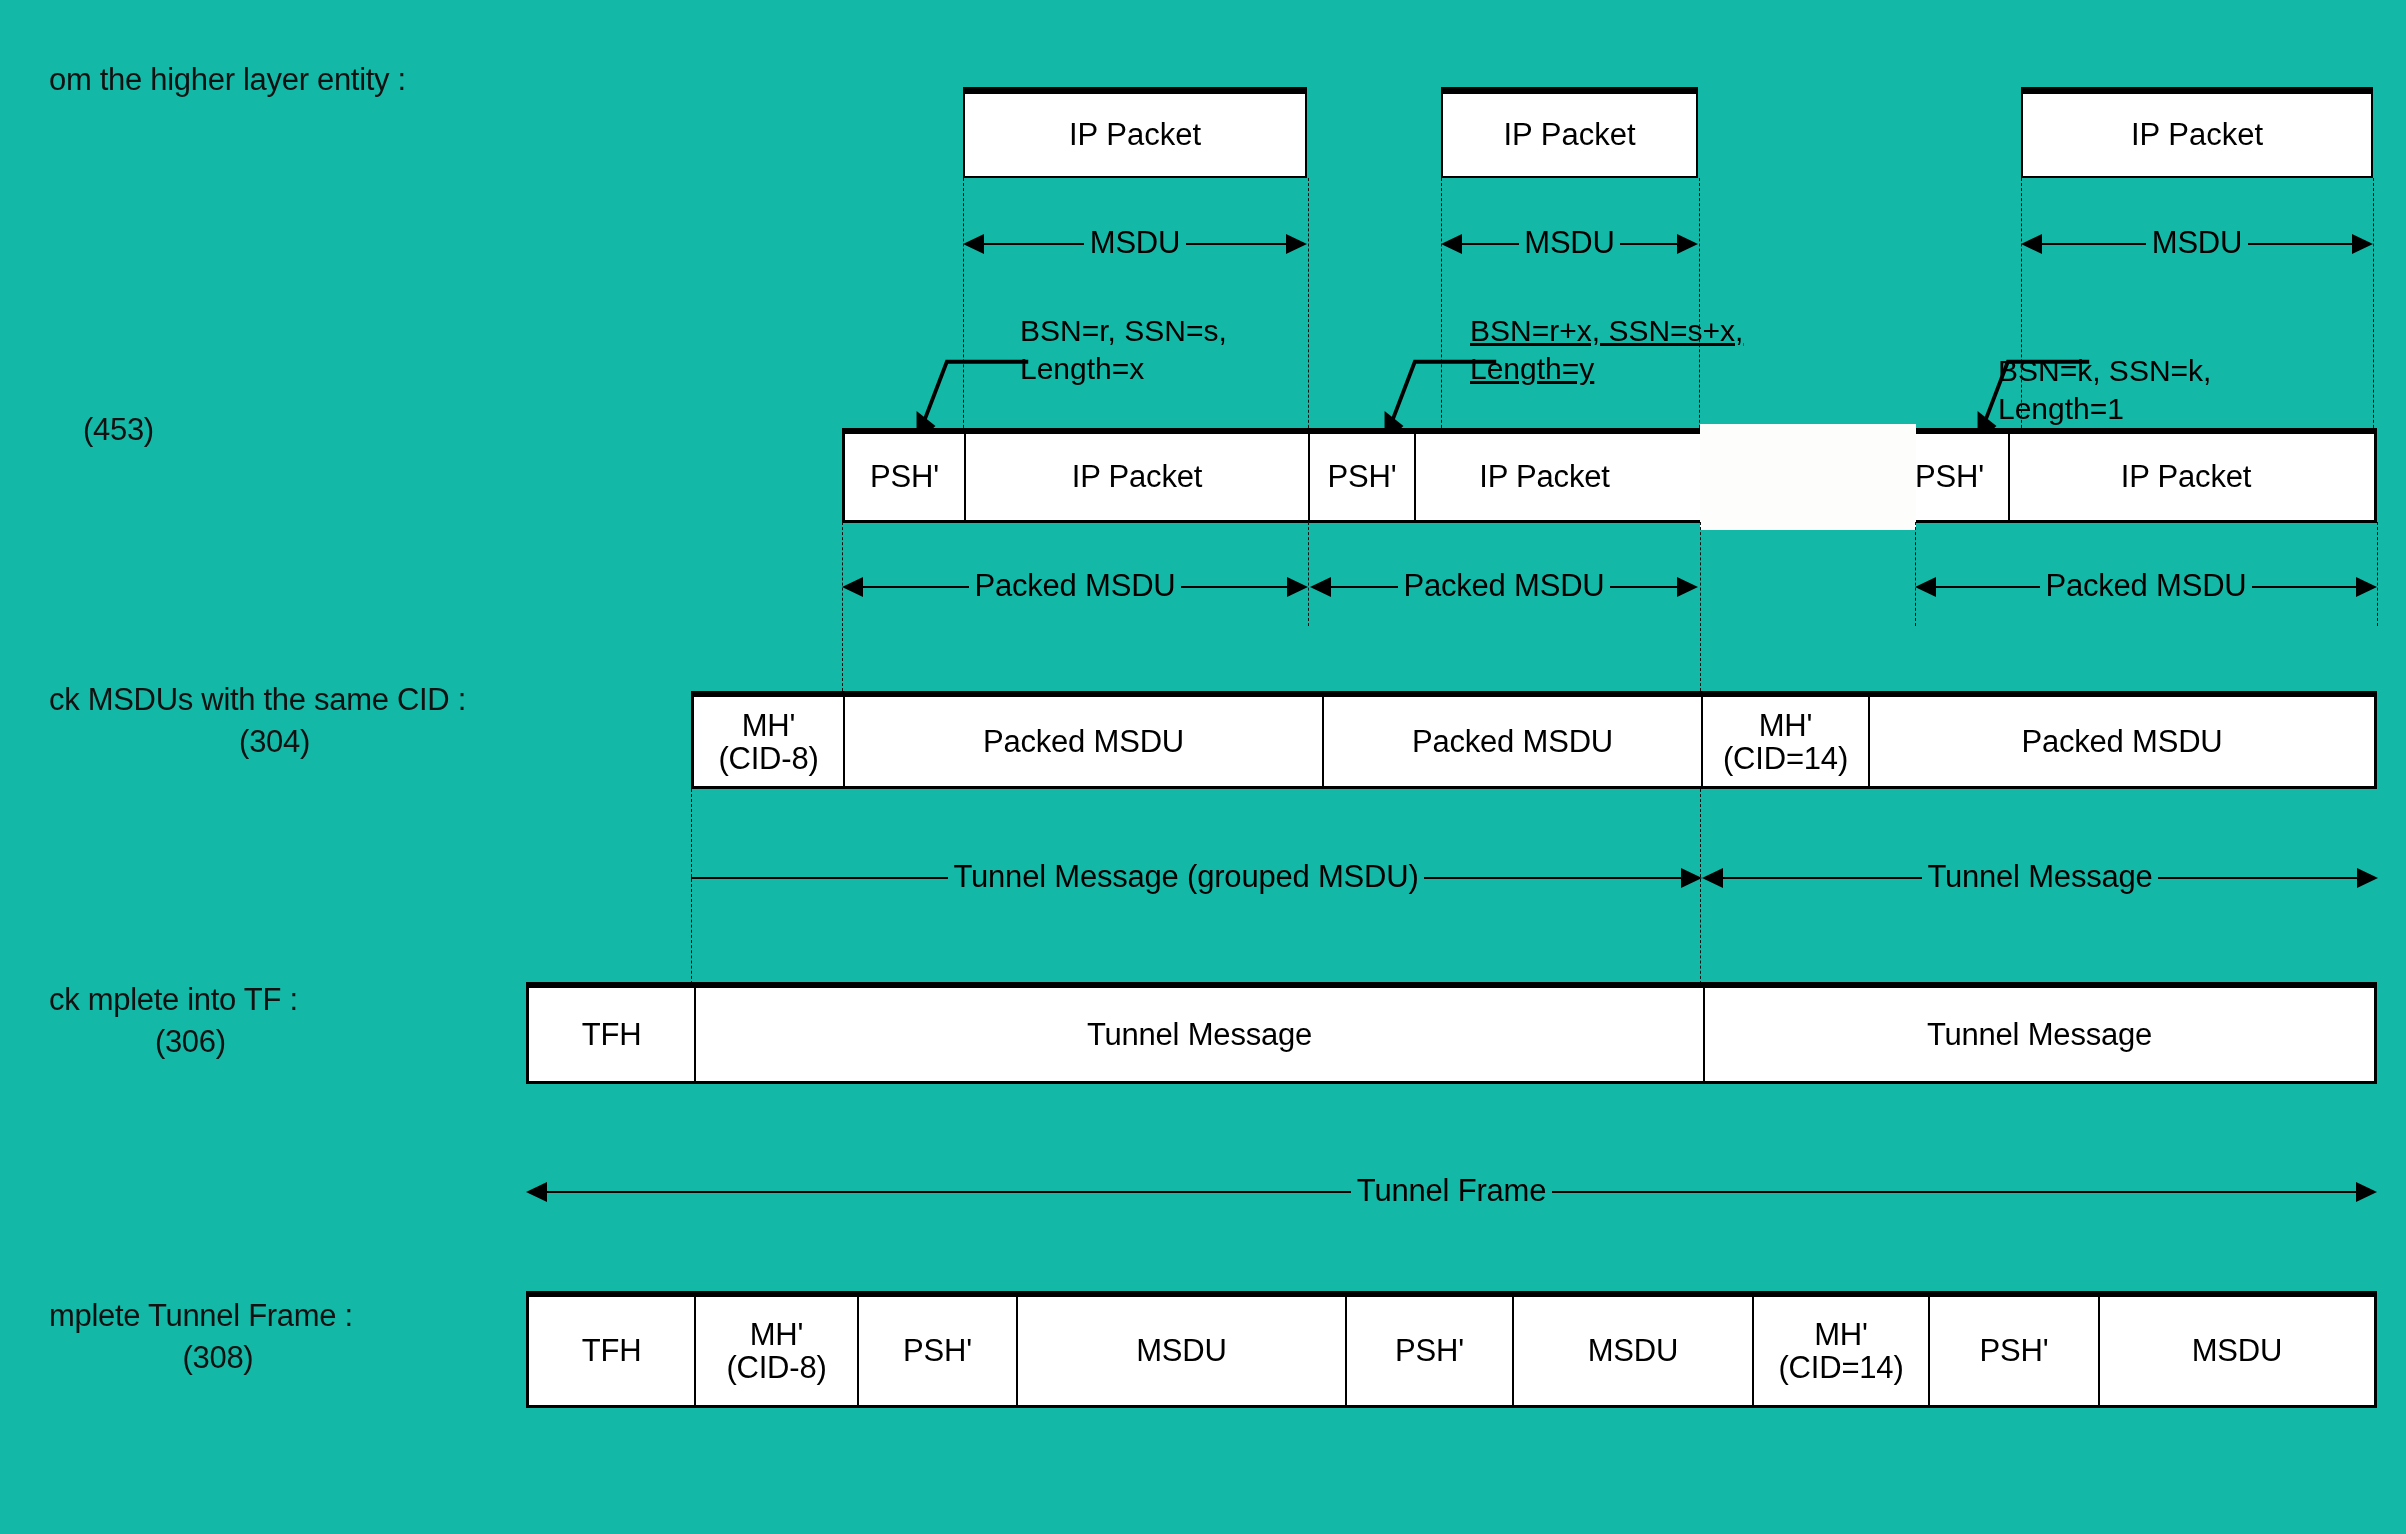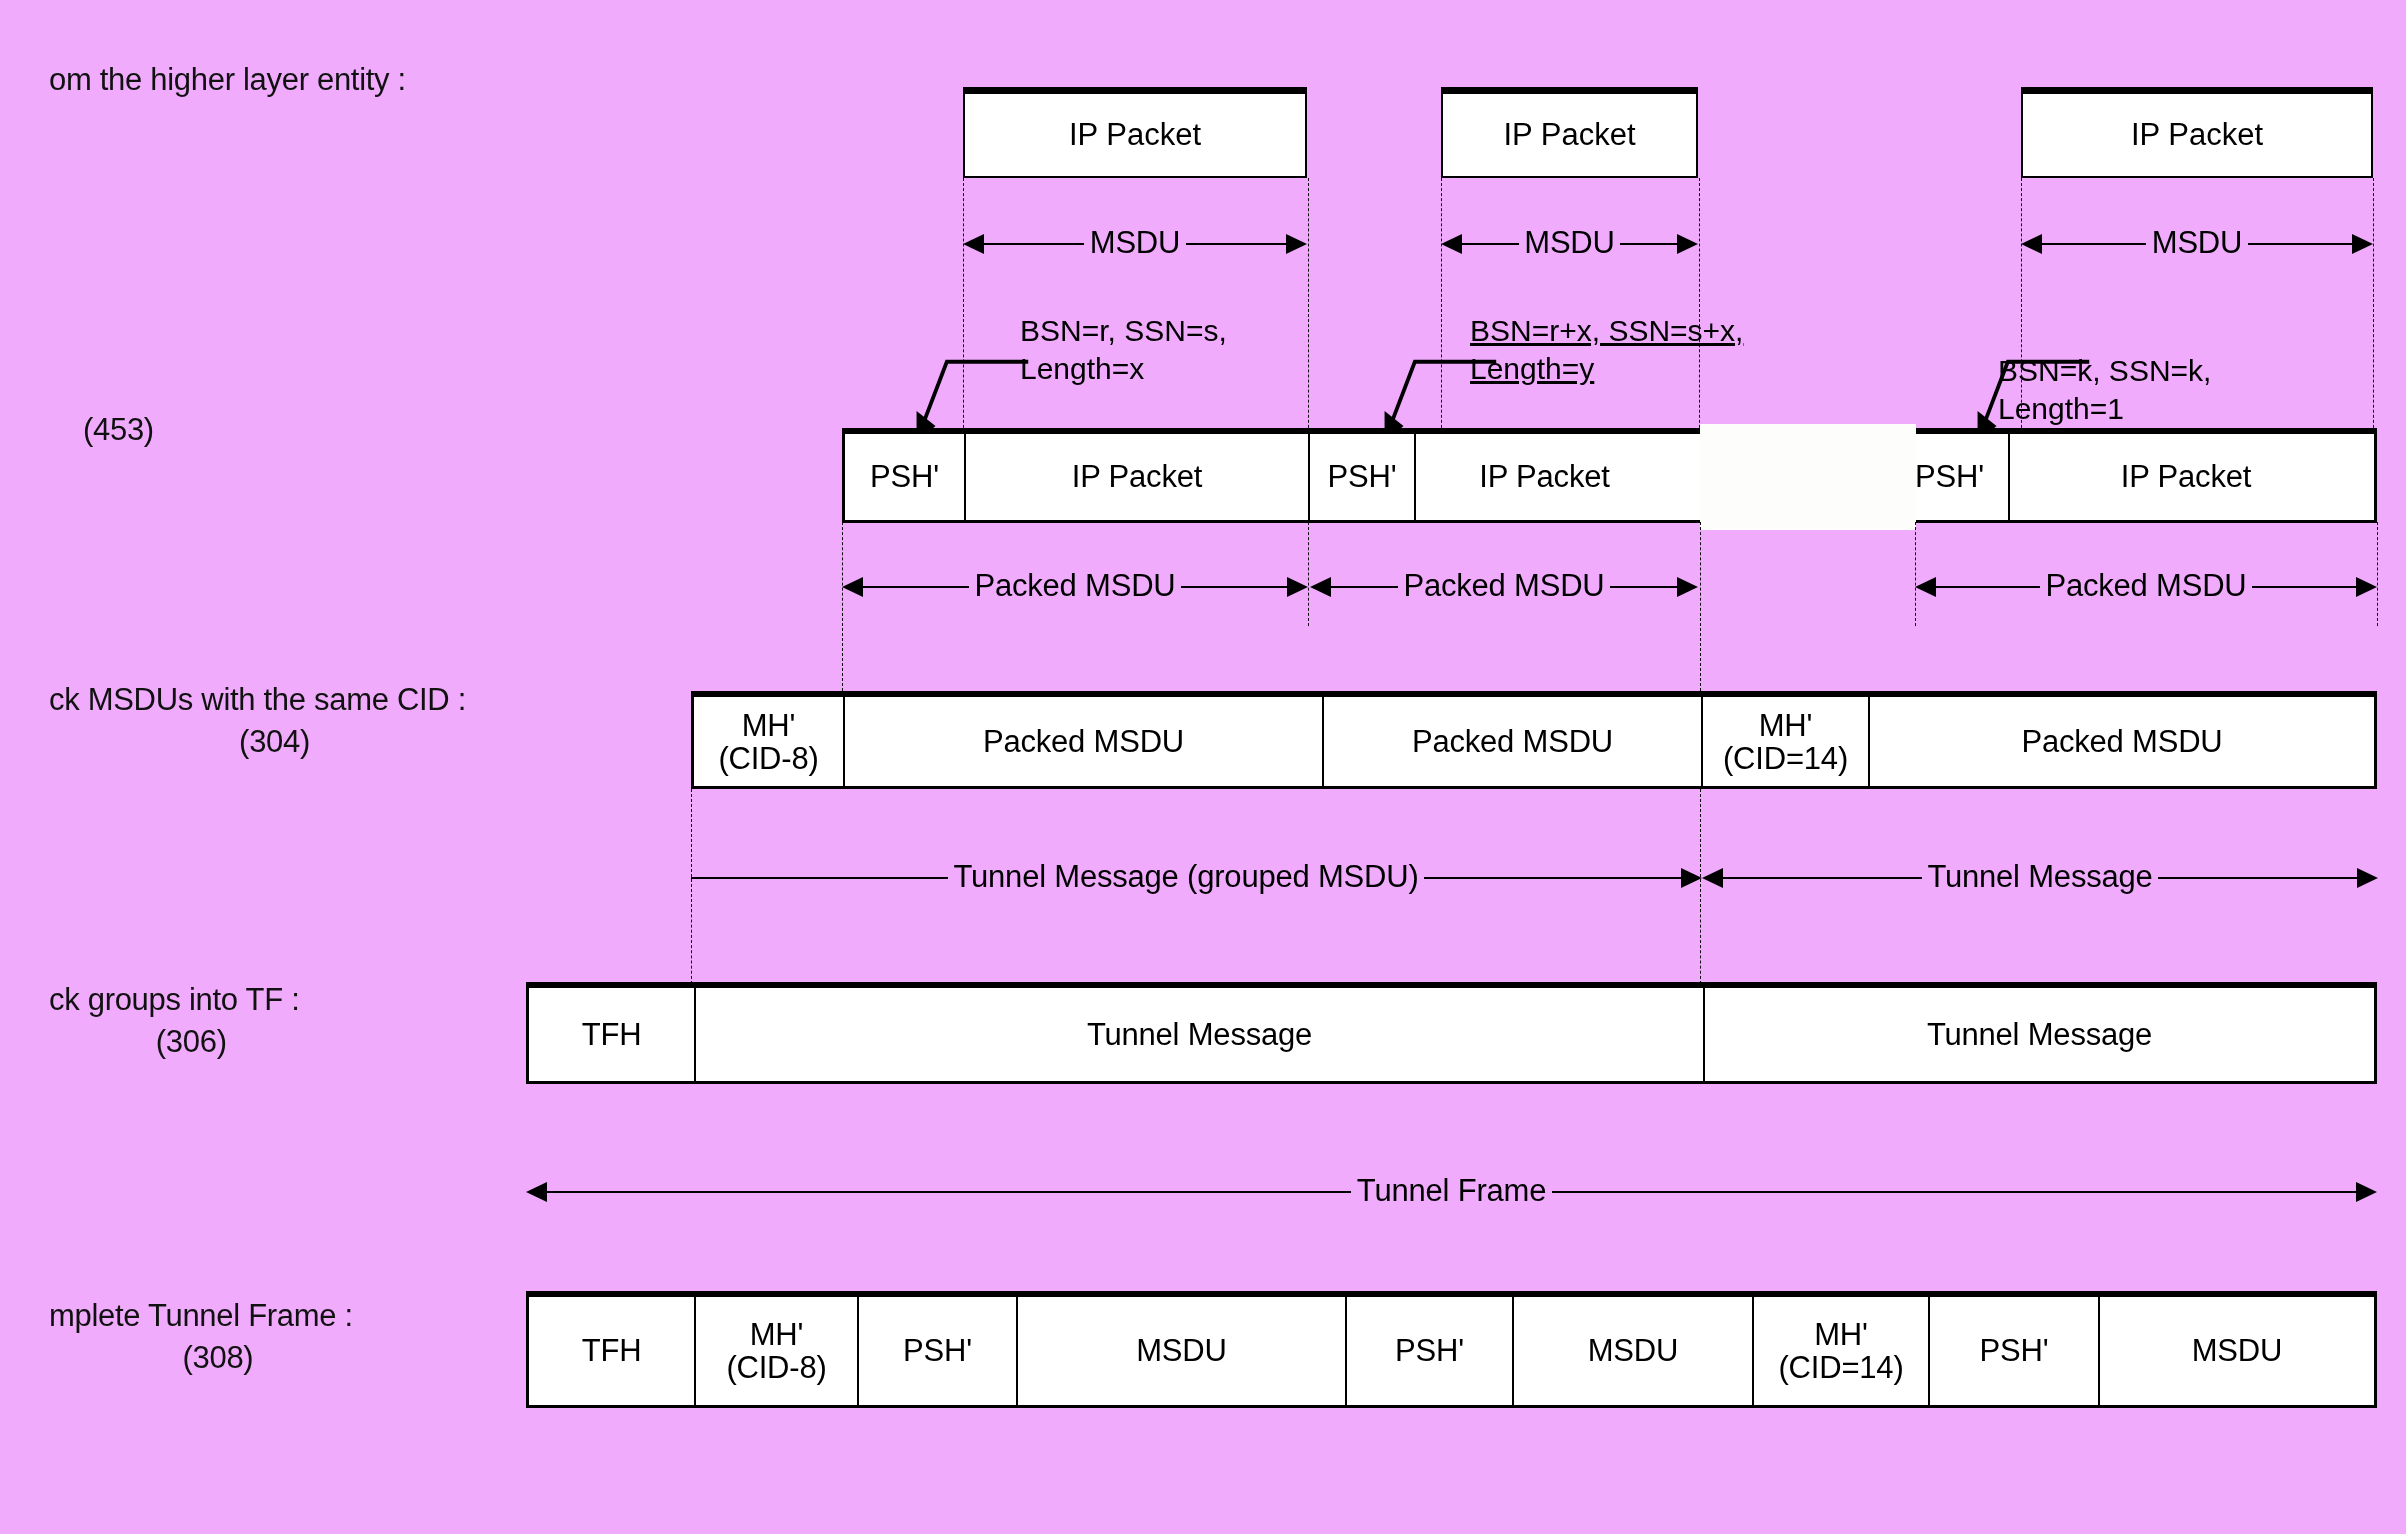--- a/index.html
+++ b/index.html
@@ -8,21 +8,21 @@
     background: #ffffff;
   }
   body {
     font-family: "Liberation Sans", sans-serif;
     color: #000000;
   }
   #page {
     position: relative;
     width: 2407px;
     height: 1534px;
-    background: #f0abfc;
+    background: #14b8a6;
     overflow: hidden;
   }
 
   
   .abs { position: absolute; }
 
   
   .stage-label {
     position: absolute;
     font-size: 31px;
@@ -139,21 +139,21 @@
   <div class="stage-label" style="left:49px; top:409px;">
     <span class="num">(453)</span>
   </div>
 
   <div class="stage-label" style="left:49px; top:679px;">
     <span class="ln">ck MSDUs with the same CID :</span>
     <span class="num">(304)</span>
   </div>
 
   <div class="stage-label" style="left:49px; top:979px;">
-    <span class="ln">ck groups into TF :</span>
+    <span class="ln">ck mplete into TF :</span>
     <span class="num">(306)</span>
   </div>
 
   <div class="stage-label" style="left:49px; top:1295px;">
     <span class="ln">mplete Tunnel Frame :</span>
     <span class="num">(308)</span>
   </div>
 
   <div class="sbox" style="left:963px; top:87px; width:344px; height:91px;">
     <span>IP Packet</span>

